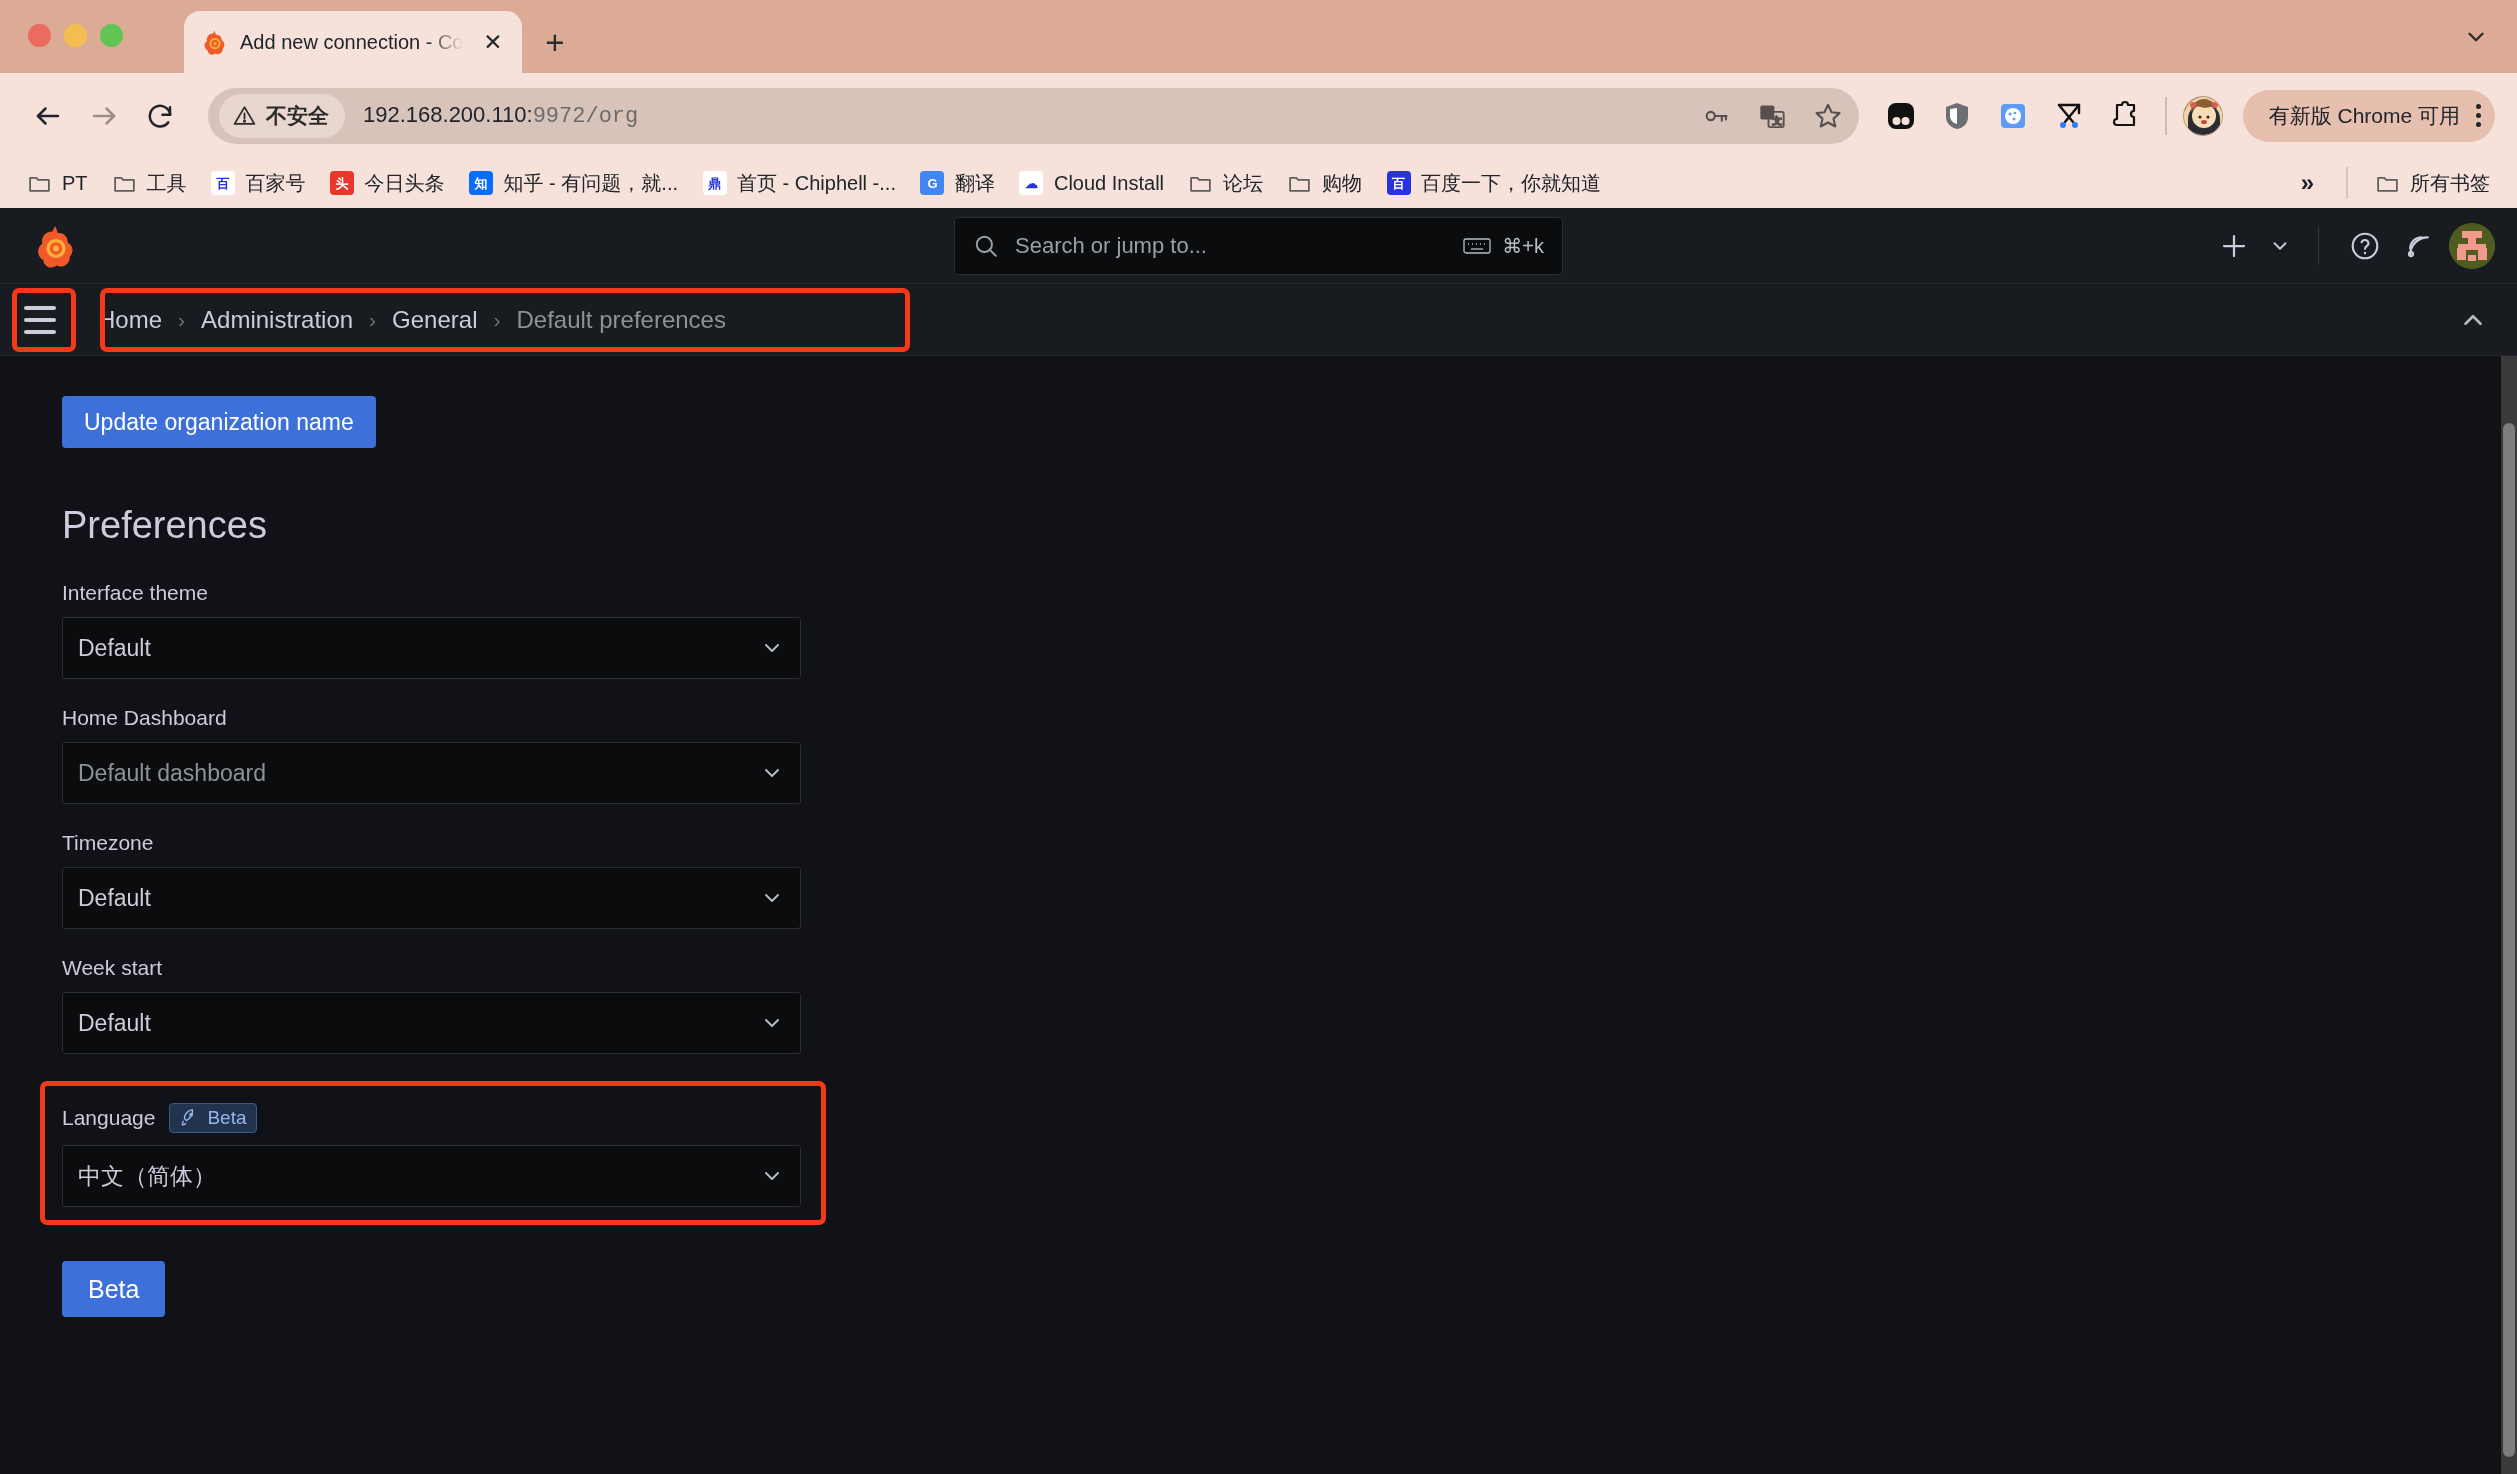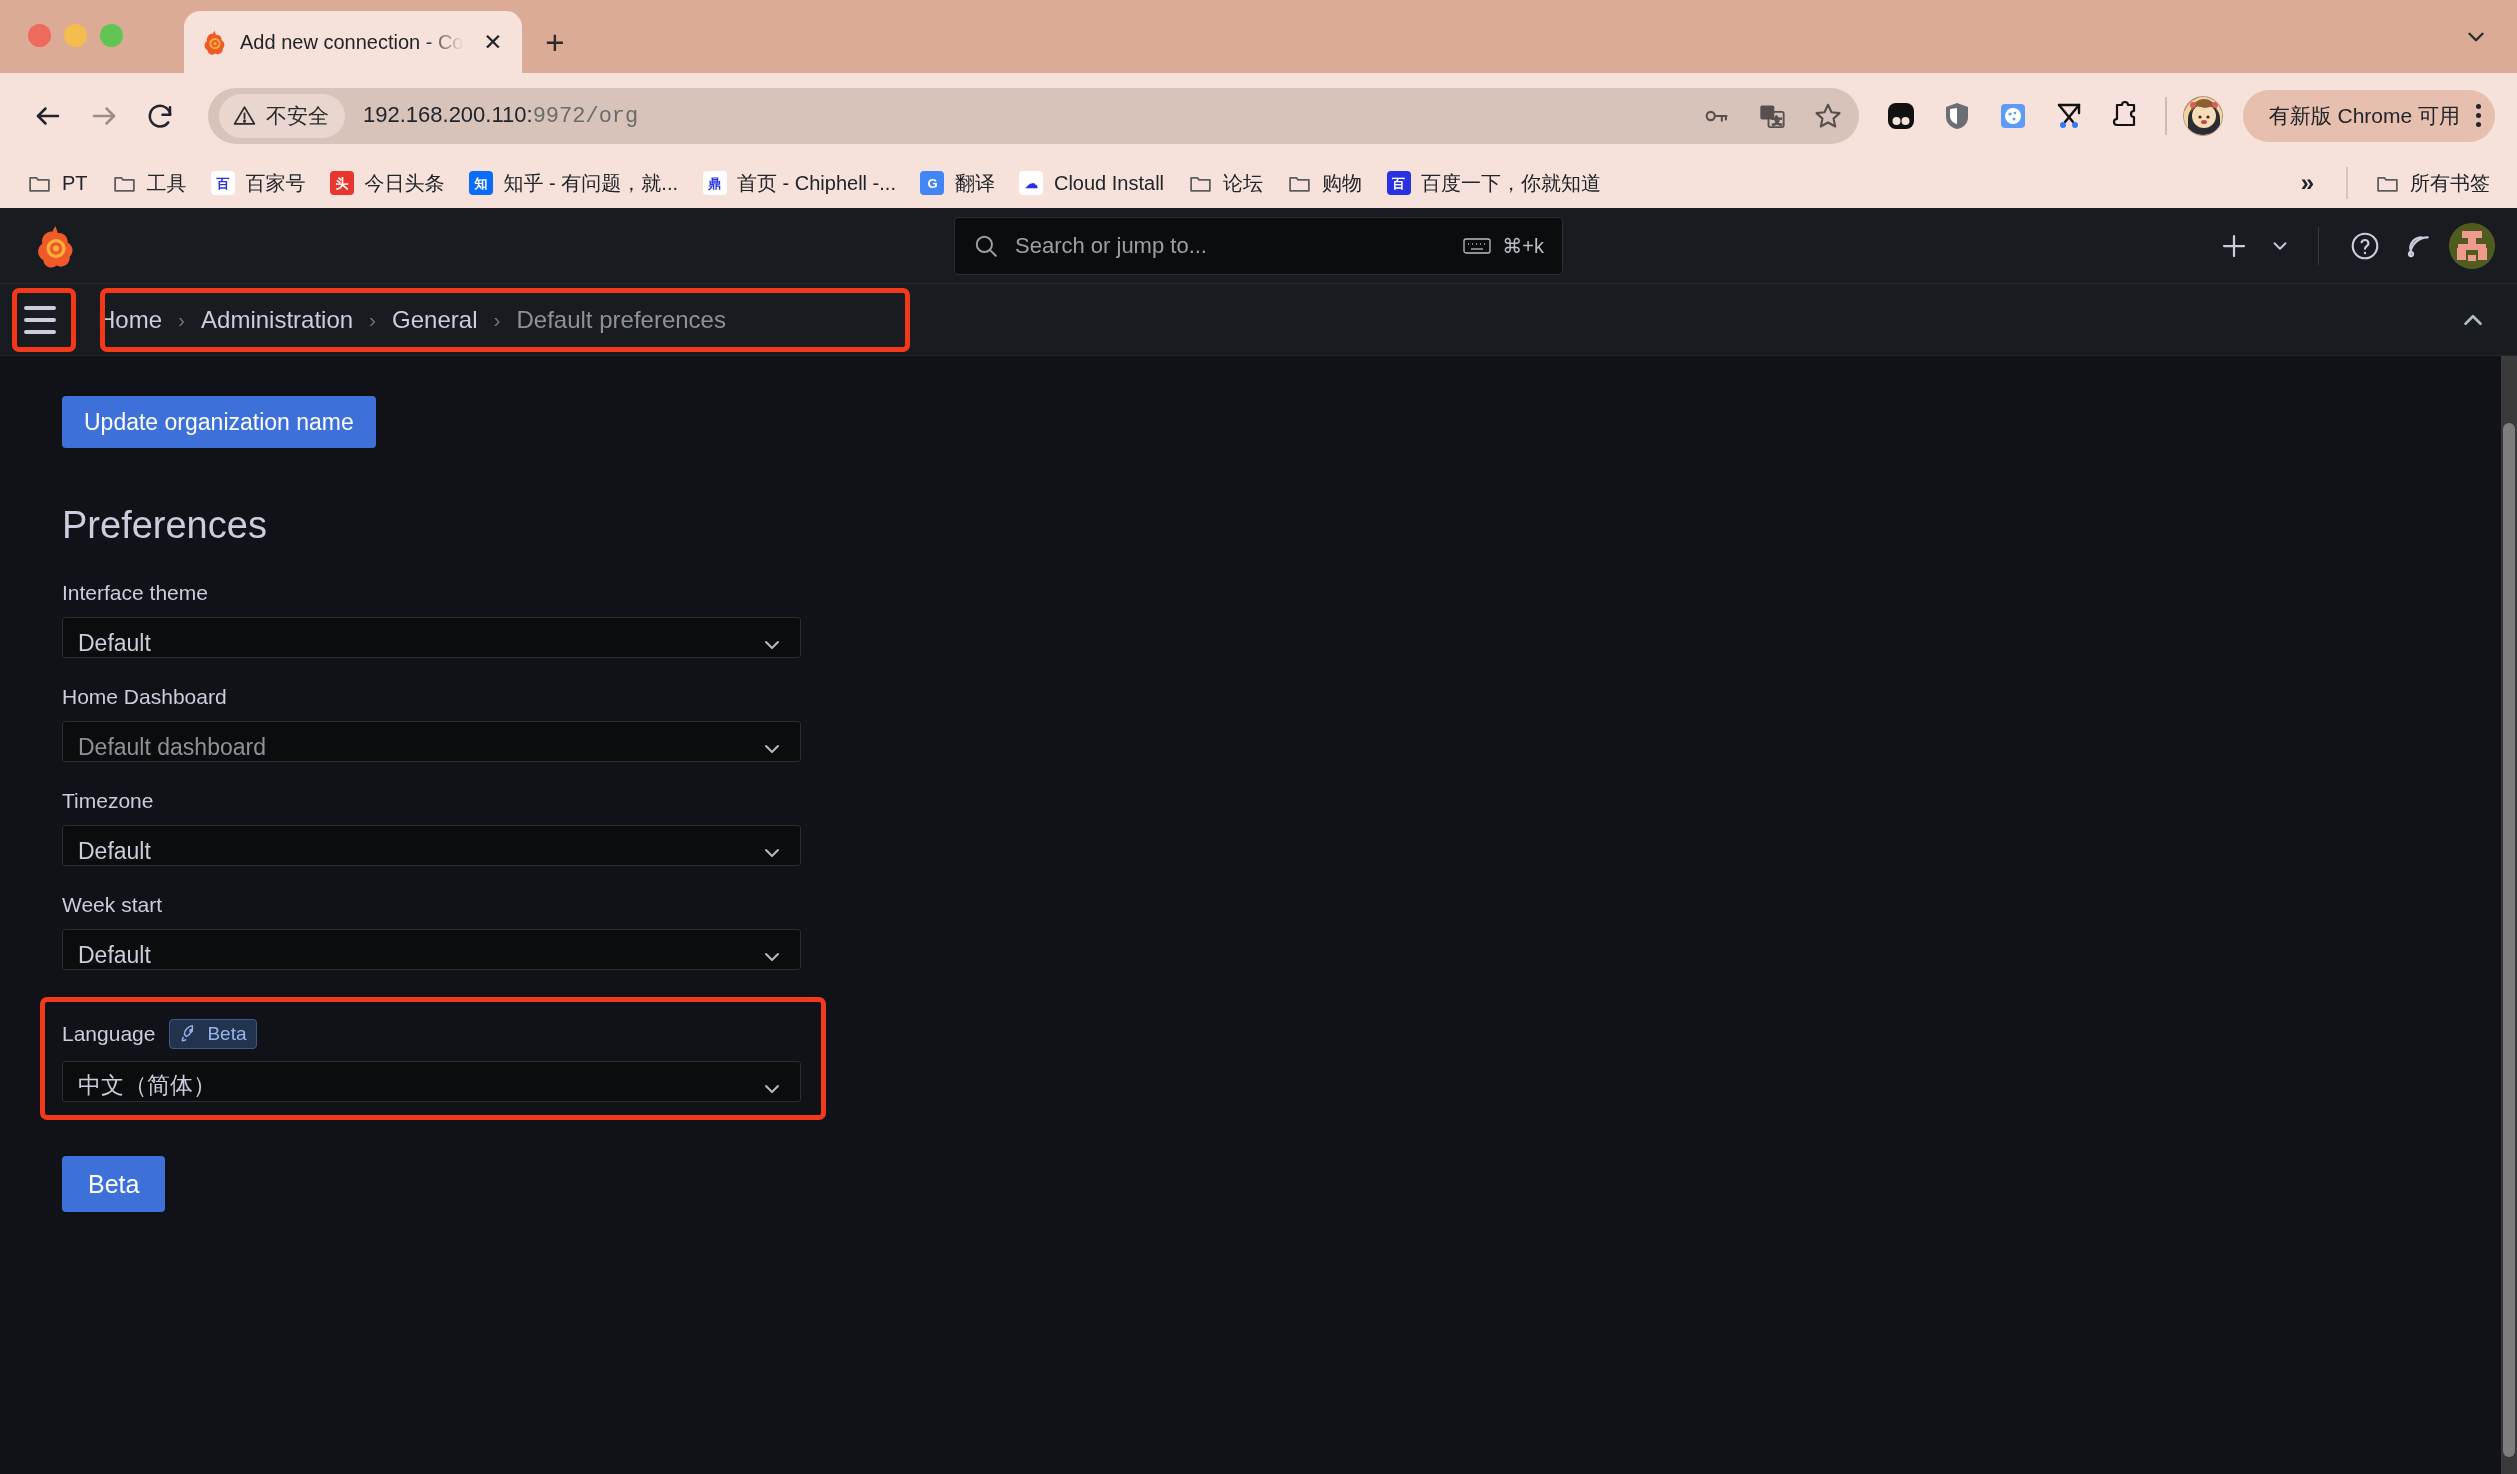--- a/index.html
+++ b/index.html
@@ -84,21 +84,21 @@
     background: #d8c3bb; border-radius: 28px;
     display: flex; align-items: center;
     margin: 0 14px 0 18px;
     padding: 0 8px 0 6px;
     min-width: 0;
   }
   .security {
     display: flex; align-items: center; gap: 9px;
     background: #e9d6cf; border-radius: 22px;
     height: 44px; padding: 0 16px 0 13px;
-    margin-left: 5px; flex: 0 0 auto;
+    margin-left: 5px; flex: 0 0 auto; font-weight: bold;
   }
   .security-label { font-size: 21px; color: #2b2b2b; white-space: nowrap; }
   .url {
     font-size: 22px; color: #21242a;
     margin-left: 18px; white-space: nowrap;
     flex: 1 1 auto; overflow: hidden;
   }
   .url .dim { color: #6b6b6b; font-family: Liberation Mono, monospace; }
   .omni-icons { display: flex; align-items: center; gap: 10px; flex: 0 0 auto; }
   .omni-icon {
@@ -224,23 +224,23 @@
     font-size: 21px; color: #ccccdc; font-weight: 500;
     margin-bottom: 12px;
   }
   .beta-badge {
     display: inline-flex; align-items: center; gap: 8px;
     background: #22334d; border: 1px solid #3c5a86;
     border-radius: 4px; padding: 3px 9px;
     color: #96b5ed; font-size: 19px; font-weight: 400;
   }
   .select {
-    width: 739px; height: 41px;
+    width: 739px; height: 62px;
     background: #0b0c0e; border: 1px solid #2a2d33; border-radius: 3px;
-    display: flex; align-items: flex-end;
+    display: flex; align-items: center;
     padding: 0 16px 0 15px;
   }
   .select-val { font-size: 23px; color: #ccccdc; flex: 1 1 auto; }
   .select-val.placeholder { color: #8e9297; }
   .select-chev { color: #b5bac0; display: flex; align-items: center; }
 
   .save-row { margin-top: 36px; }
   .btn-save {
     background: #3d71d9; color: #fff; border: none; border-radius: 4px;
     height: 56px; padding: 0 26px; font-size: 25px; font-family: inherit;

